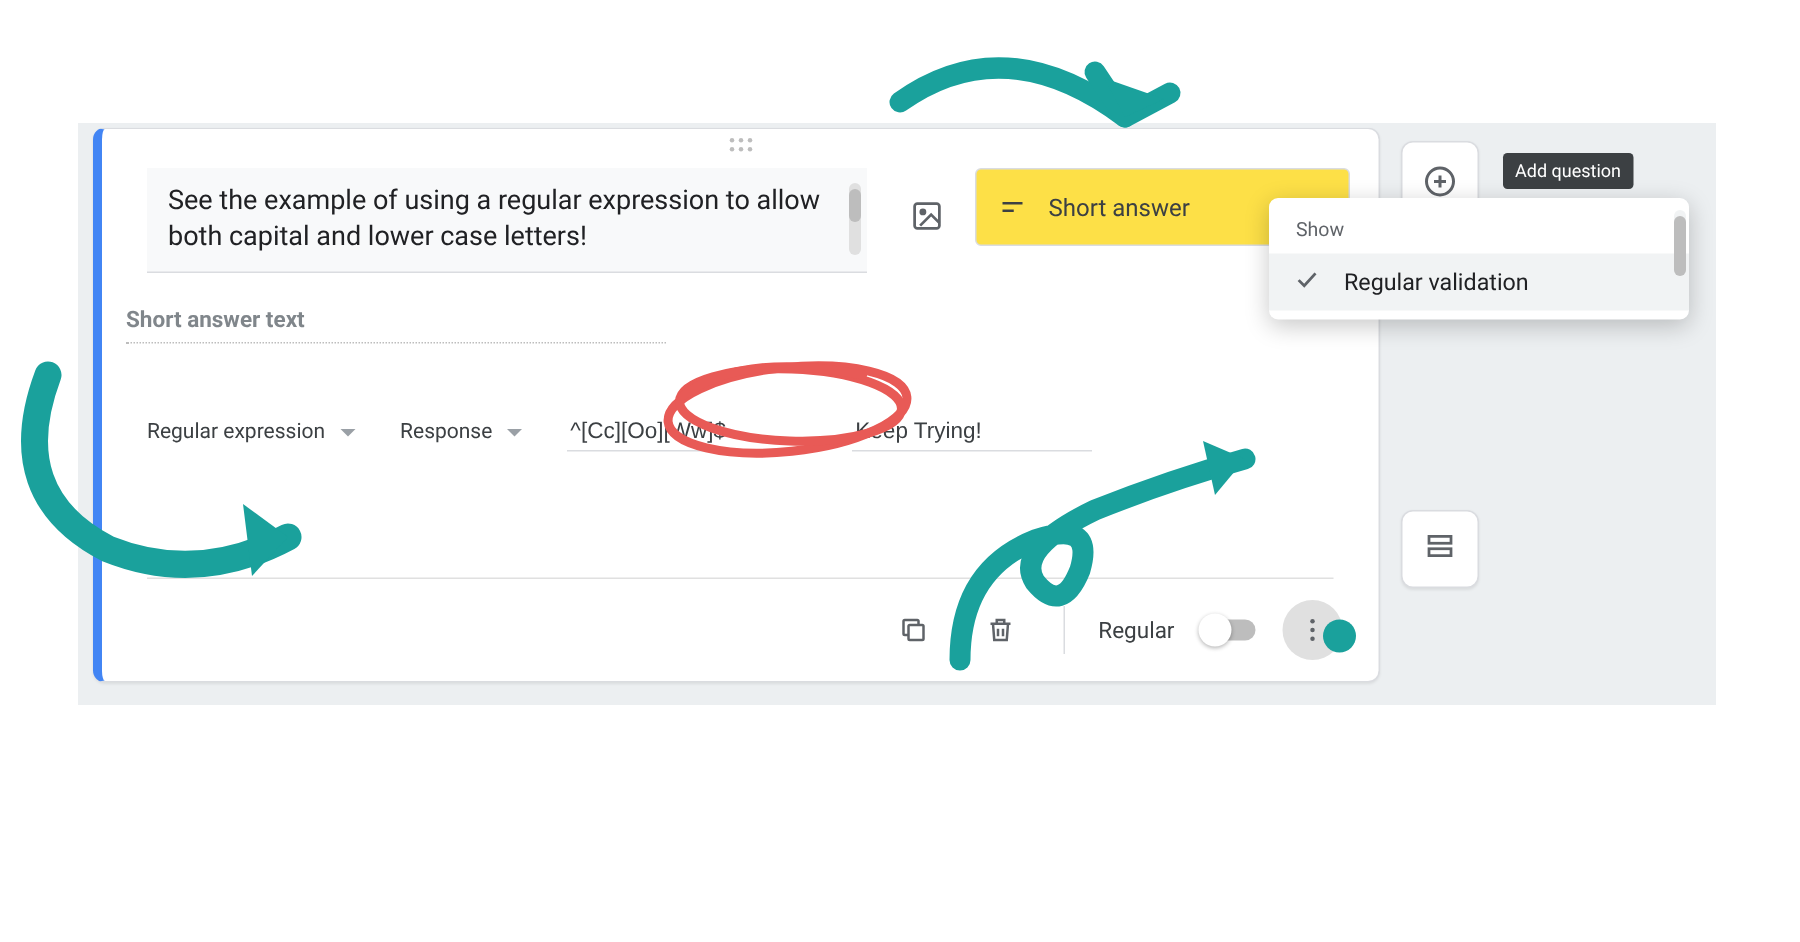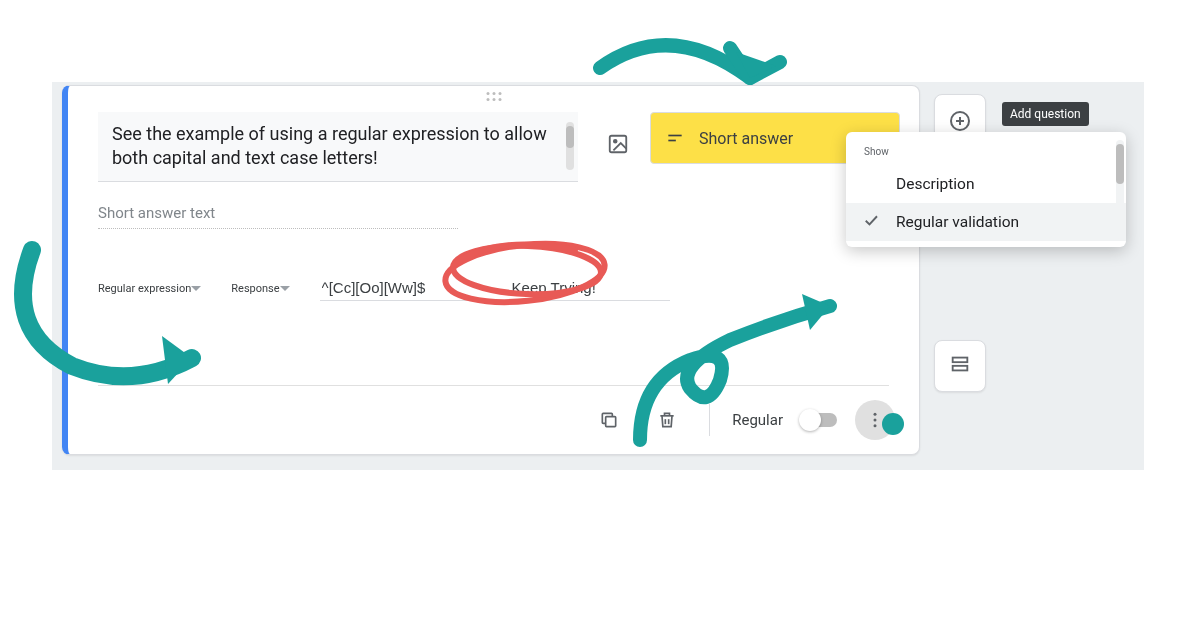--- a/index.html
+++ b/index.html
@@ -105,43 +105,45 @@
     }
     .type-select .dropdown-caret {
       margin-left: auto;
       width: 0; height: 0;
       border-left: 5px solid transparent;
       border-right: 5px solid transparent;
       border-top: 5px solid #5f6368;
     }
     .short-answer-line {
       position: absolute;
-      left: 30px;
+      left: 16px;
       top: 118px;
       width: 360px;
       color: #80868b;
       font-size: 15px;
       padding-bottom: 6px;
       border-bottom: 1px dotted #bdbdbd;
+      font-weight: bold;
     }
     .validation-row {
       position: absolute;
       left: 30px;
       top: 182px;
       width: 800px;
       height: 40px;
       display: flex;
       align-items: center;
       gap: 30px;
     }
     .dropdown-field {
       display: flex;
       align-items: center;
+      gap: 10px;
       color: #3c4043;
-      font-size: 11px;
+      font-size: 14px;
       cursor: pointer;
     }
     .dropdown-field .caret {
       width: 0; height: 0;
       border-left: 5px solid transparent;
       border-right: 5px solid transparent;
       border-top: 5px solid #9aa0a6;
     }
     .pattern-input {
       border: none;
@@ -265,21 +267,21 @@
       position: absolute;
       left: 846px;
       top: 132px;
       width: 280px;
       background: #fff;
       border-radius: 6px;
       box-shadow: 0 4px 16px rgba(0,0,0,0.22);
       padding: 10px 0 6px;
     }
     .context-menu .header {
-      font-size: 10px;
+      font-size: 13px;
       color: #5f6368;
       padding: 4px 18px 8px;
     }
     .context-menu .item {
       display: flex;
       align-items: center;
       font-size: 15.5px;
       color: #202124;
       padding: 10px 18px 10px 50px;
       position: relative;
@@ -339,21 +341,21 @@
   <div class="drag-handle">
     <span></span>
       <span></span>
       <span></span>
       <span></span>
       <span></span>
       <span></span>
   </div>
 
   <div class="question-title-box">
-    <span>See the example of using a regular expression to allow both capital and text case letters!</span>
+    <span>See the example of using a regular expression to allow both capital and lower case letters!</span>
     <div class="title-scroll">
       <div class="thumb"></div>
     </div>
   </div>
 
   <div class="image-button">
     <svg width="22" height="22" viewBox="0 0 24 24" fill="none" stroke="currentColor" stroke-width="2">
       <rect x="3" y="3" width="18" height="18" rx="2"></rect>
       <circle cx="9" cy="9" r="1.5" fill="currentColor"></circle>
       <path d="M21 17 L15 11 L7 19"></path>
@@ -441,23 +443,20 @@
       <rect x="4" y="5" width="16" height="5"></rect>
       <rect x="4" y="14" width="16" height="5"></rect>
     </svg>
   </div>
 </div>
 
 <div class="tooltip">Add question</div>
 
 <div class="context-menu">
   <div class="header">Show</div>
-  <div class="item">
-    <span>Description</span>
-  </div>
   <div class="item selected">
     <span class="check">
       <svg width="18" height="18" viewBox="0 0 24 24" fill="none" stroke="currentColor" stroke-width="2.5">
         <polyline points="5 13 10 18 20 7"></polyline>
       </svg>
     </span>
     <span>Regular validation</span>
   </div>
   <div class="menu-scroll">
     <div class="thumb"></div>

